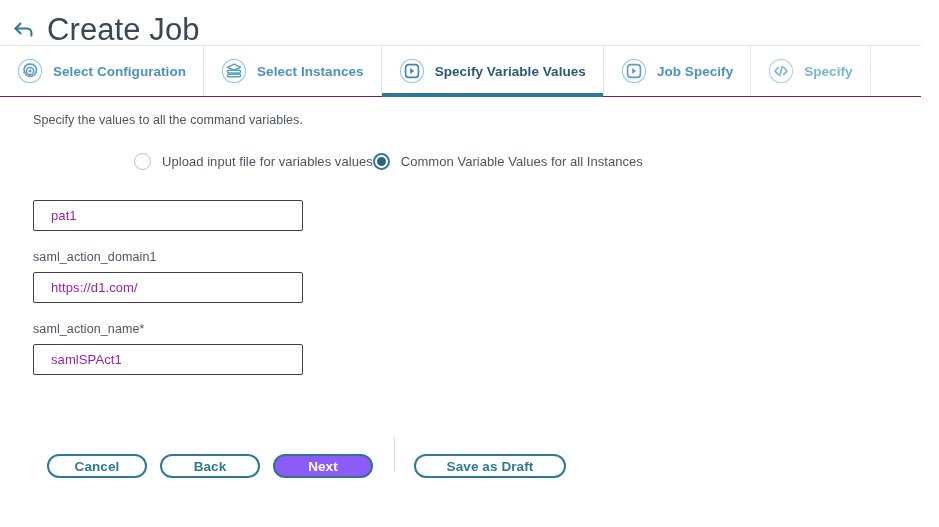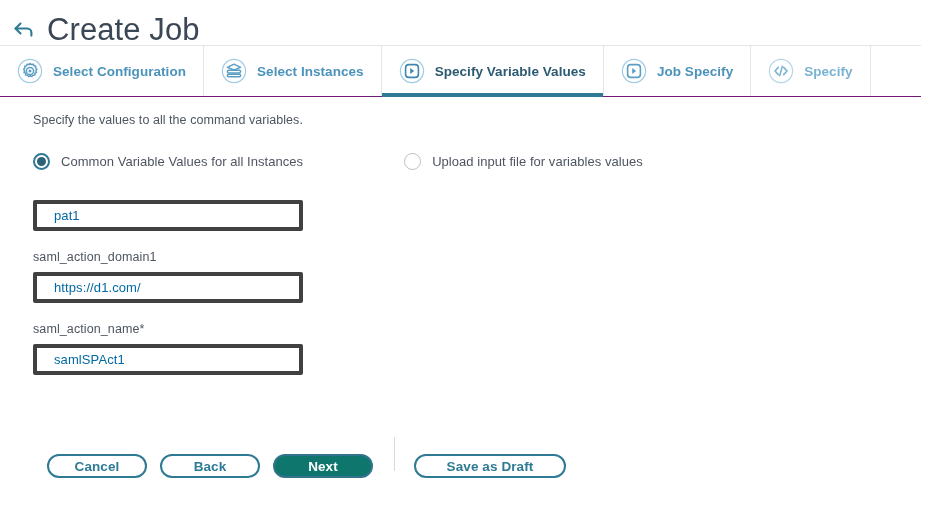--- a/index.html
+++ b/index.html
@@ -133,26 +133,26 @@
   .field-label {
     display: block;
     font-size: 12.5px;
     color: #4d5560;
     margin-bottom: 8px;
     letter-spacing: 0.1px;
   }
   .field-input {
     width: 270px;
     height: 31px;
-    border: 4px solid #404040;
+    border: 1px solid #404040;
     border-radius: 2px;
     padding: 0 10px 0 17px;
     font-family: "Liberation Sans", sans-serif;
     font-size: 13px;
-    color: #0369a1;
+    color: #a21caf;
     background: #fff;
     outline: none;
     letter-spacing: 0.1px;
   }
   .field-input::placeholder { color: #8c98a6; }
 
   
   .footer {
     display: flex;
     align-items: center;
@@ -168,21 +168,21 @@
     font-family: "Liberation Sans", sans-serif;
     font-size: 13.5px;
     font-weight: 700;
     cursor: pointer;
     padding: 0 22px;
     letter-spacing: 0.1px;
     margin-top: 24px;
   }
   .btn + .btn { margin-left: 13px; }
   .btn.primary {
-    background: #0f766e;
+    background: #8b5cf6;
     border-color: #32748c;
     color: #ffffff;
   }
   .btn-sep {
     width: 1px;
     height: 34px;
     background: #d8dadd;
     margin: 0 19px 0 21px;
   }
   .btn.draft { min-width: 152px; }
@@ -248,30 +248,30 @@
     <span class="tab-label">Specify</span>
   </div>
 
 </div>
 
 <div class="content">
 
   <p class="hint">Specify the values to all the command variables.</p>
 
   <div class="radio-row">
+    <div class="radio-opt second">
+      <span class="radio-mark off"></span>
+      <span class="radio-label">Upload input file for variables values</span>
+    </div>
     <div class="radio-opt">
       <span class="radio-mark">
         <span class="radio-dot"></span>
       </span>
       <span class="radio-label">Common Variable Values for all Instances</span>
     </div>
-    <div class="radio-opt second">
-      <span class="radio-mark off"></span>
-      <span class="radio-label">Upload input file for variables values</span>
-    </div>
   </div>
 
   <div class="field">
     <input class="field-input" type="text" value="pat1" style="">
   </div>
 
   <div class="field">
     <label class="field-label">saml_action_domain1</label>
     <input class="field-input" type="text" value="https://d1.com/" style="">
   </div>

